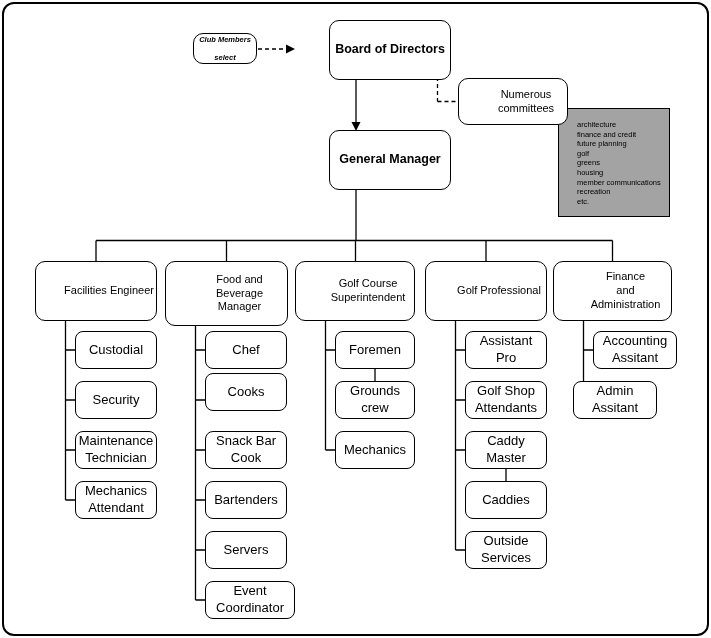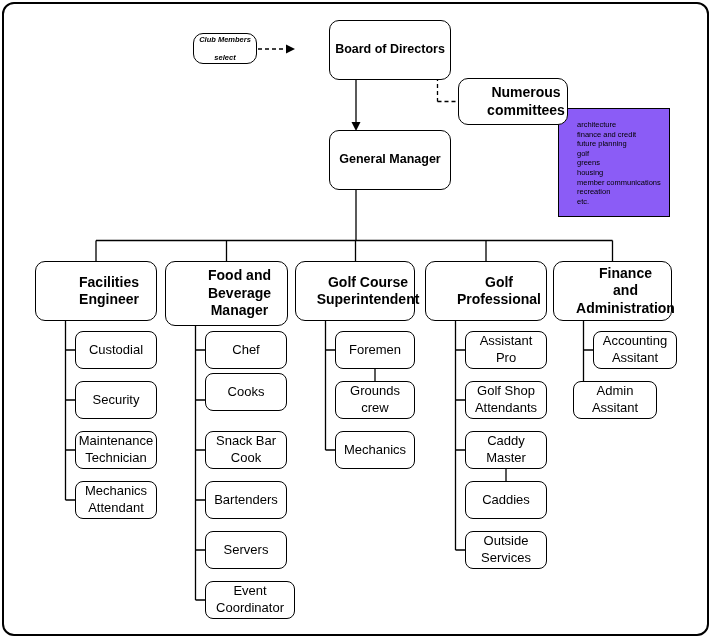--- a/index.html
+++ b/index.html
@@ -5,24 +5,24 @@
   html,body{margin:0;padding:0;background:#ffffff;}
   body{font-family:"Liberation Sans","DejaVu Sans",sans-serif;color:#000;}
   .canvas{position:relative;width:711px;height:638px;background:#fff;overflow:hidden;}
   .frame{position:absolute;left:2px;top:2px;width:703px;height:630px;border:2px solid #000;border-radius:12px;}
   svg.wires{position:absolute;left:0;top:0;width:711px;height:638px;}
   .node{position:absolute;background:#fff;border:1.5px solid #000;border-radius:10px;
         display:flex;flex-direction:column;align-items:center;justify-content:center;
         text-align:center;line-height:1.25;box-sizing:border-box;padding:2px;}
   .node .ln{display:block;}
   .big{font-weight:700;font-size:12.5px;margin-left:34px;}
-  .dept{font-weight:700;font-size:14px;padding-left:28px;}
+  .dept{font-weight:400;font-size:11px;padding-left:28px;}
   .child{font-size:13px;border-width:1.4px;border-radius:8px;line-height:1.3;}
   .tiny{font-weight:700;font-style:italic;font-size:7.5px;border-radius:10px;border-width:1.3px;line-height:1.6;gap:6px;}
-  .listbox{position:absolute;background:#8b5cf6;border:1.2px solid #000;box-sizing:border-box;
+  .listbox{position:absolute;background:#a3a3a3;border:1.2px solid #000;box-sizing:border-box;
            font-size:7.5px;line-height:9.6px;padding:11px 4px 4px 18px;}
 </style>
 </head>
 <body>
 
 <div class="canvas">
   <div class="frame"></div>
 
   <svg class="wires" viewBox="0 0 711 638">
     <g stroke="#000" stroke-width="1.3" fill="none">

